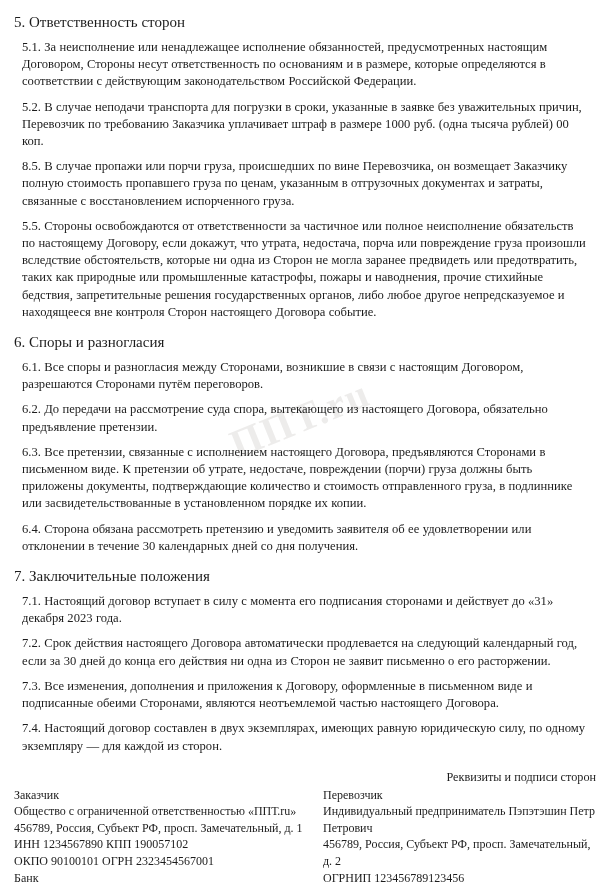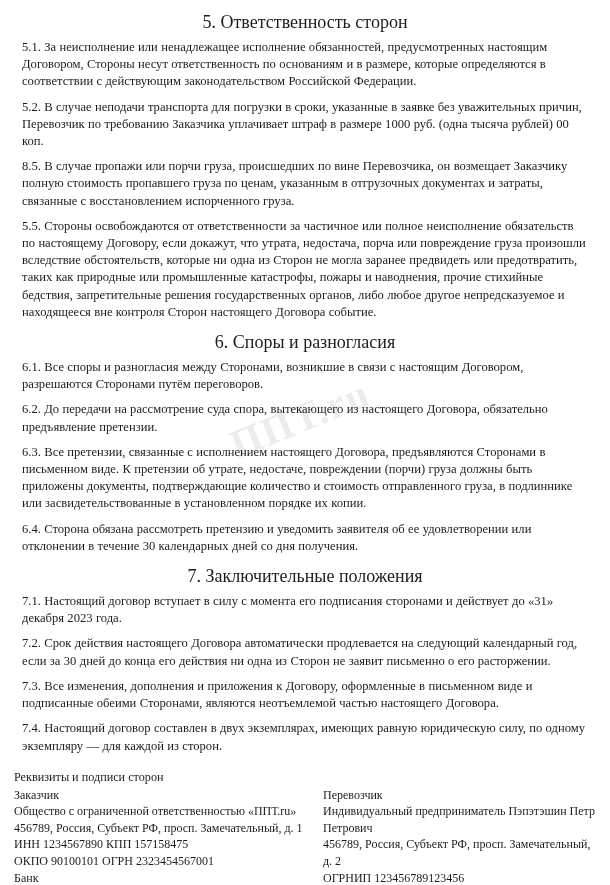--- a/index.html
+++ b/index.html
@@ -49,41 +49,40 @@
     letter-spacing: 2px;
     color: rgba(155,150,145,0.18);
     transform: rotate(-22deg);
     transform-origin: center center;
     white-space: nowrap;
     font-weight: 700;
   }
 
   
   .section-heading {
-    text-align: center;
-    font-size: 18px;
+    font-size: 15px;
     line-height: 17px;
     margin: 13px 0 1px 0;
     font-weight: 400;
   }
   .first-heading {
     margin-top: 6px;
   }
   p.clause {
     margin: 8px;
     font-size: 12.6px;
     line-height: 17.2px;
     text-align: left;
     text-indent: 0;
     word-spacing: 0.2px;
   }
 
   
   .req-heading {
-    text-align: left;
+    text-align: right;
     font-size: 12.2px;
     line-height: 17px;
     margin: 14px 0 1px 0;
   }
   .req-columns {
     display: flex;
     flex-direction: row;
     align-items: flex-start;
     gap: 0px;
   }
@@ -135,21 +134,21 @@
 
   <div>
     <div class="req-heading">Реквизиты и подписи сторон</div>
 
     <div class="req-columns">
 
       <div class="req-col left">
         <div class="req-line">Заказчик</div>
         <div class="req-line">Общество с ограниченной ответственностью «ППТ.ru»</div>
         <div class="req-line">456789, Россия, Субъект РФ, просп. Замечательный, д. 1</div>
-        <div class="req-line">ИНН 1234567890 КПП 157158475</div>
+        <div class="req-line">ИНН 1234567890 КПП 190057102</div>
         <div class="req-line">ОКПО 90100101 ОГРН 2323454567001</div>
         <div class="req-line">Банк</div>
 
       </div>
 
       <div class="req-col right">
         <div class="req-line">Перевозчик</div>
         <div class="req-line">Индивидуальный предприниматель Пэпэтэшин Петр Петрович</div>
         <div class="req-line">456789, Россия, Субъект РФ, просп. Замечательный, д. 2</div>
         <div class="req-line">ОГРНИП 123456789123456</div>

